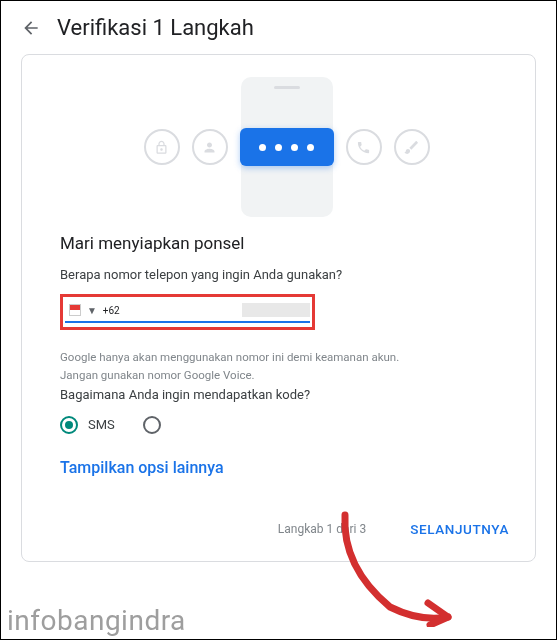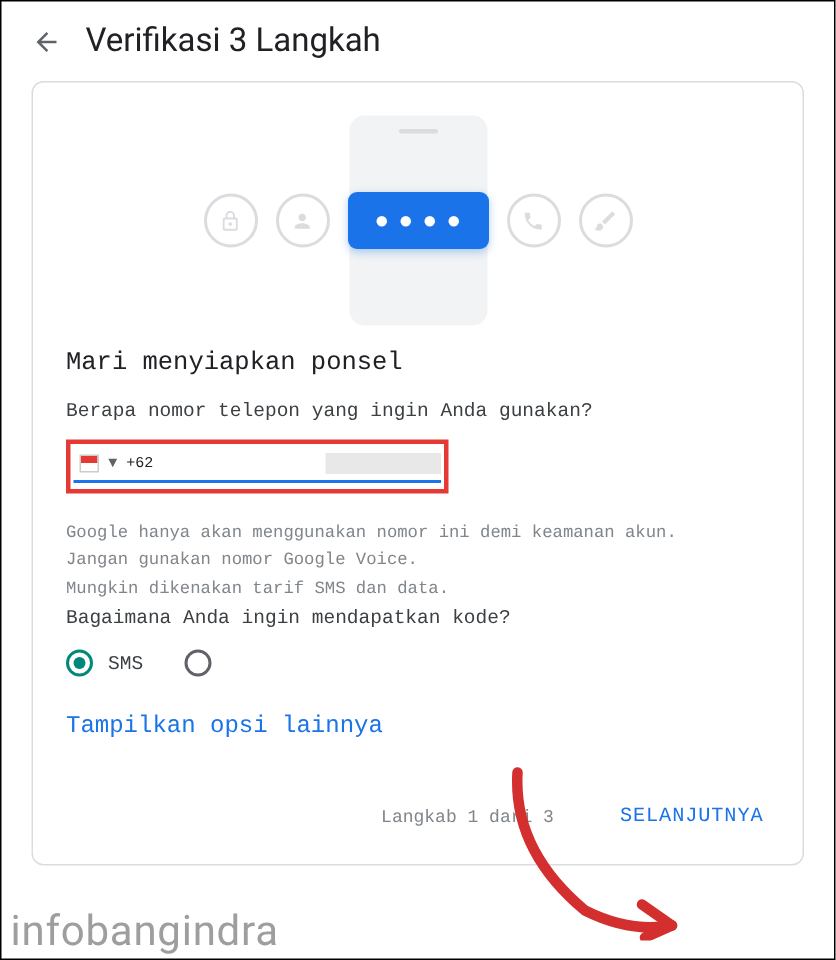--- a/index.html
+++ b/index.html
@@ -29,23 +29,22 @@
     }
     .page-title {
       font-size: 22px;
       font-weight: 400;
       color: #202124;
     }
     .card {
       margin: 0 20px 12px 20px;
       border: 1px solid #dadce0;
       border-radius: 8px;
-      padding: 22px 22px 18px 22px;
+      padding: 22px 22px 18px 38px;
       position: relative;
-      font-family: Liberation Mono, monospace;
     }
     .illustration {
       display: flex;
       justify-content: center;
       margin-bottom: 16px;
     }
     .phone-graphic {
       position: relative;
       width: 310px;
       height: 140px;
@@ -248,21 +247,21 @@
   </style>
 </head>
 <body>
 
 <div class="header">
   <div class="back-arrow">
     <svg width="20" height="20" viewBox="0 0 24 24">
         <path fill="currentColor" d="M20 11H7.83l5.59-5.59L12 4l-8 8 8 8 1.41-1.41L7.83 13H20v-2z"></path>
       </svg>
   </div>
-  <div class="page-title">Verifikasi 3 Langkah</div>
+  <div class="page-title">Verifikasi 1 Langkah</div>
 </div>
 
 <div class="card">
 
   <div class="illustration">
     <div class="phone-graphic">
       <div class="phone-body">
         <div class="phone-top"></div>
       </div>
       <div class="icon-row">
@@ -304,21 +303,20 @@
       <span class="flag"></span>
       <span class="dropdown-caret">▼</span>
       <input class="phone-number" value="+62" style="">
       <span class="censored"></span>
     </div>
   </div>
 
   <div class="hint">
     <div>Google hanya akan menggunakan nomor ini demi keamanan akun.</div>
     <div>Jangan gunakan nomor Google Voice.</div>
-    <div>Mungkin dikenakan tarif SMS dan data.</div>
   </div>
 
   <div class="method-q">Bagaimana Anda ingin mendapatkan kode?</div>
 
   <div class="radio-row">
     <div class="radio-opt">
       <span class="radio selected"></span>
       <span>SMS</span>
     </div>
     <div class="radio-opt">

